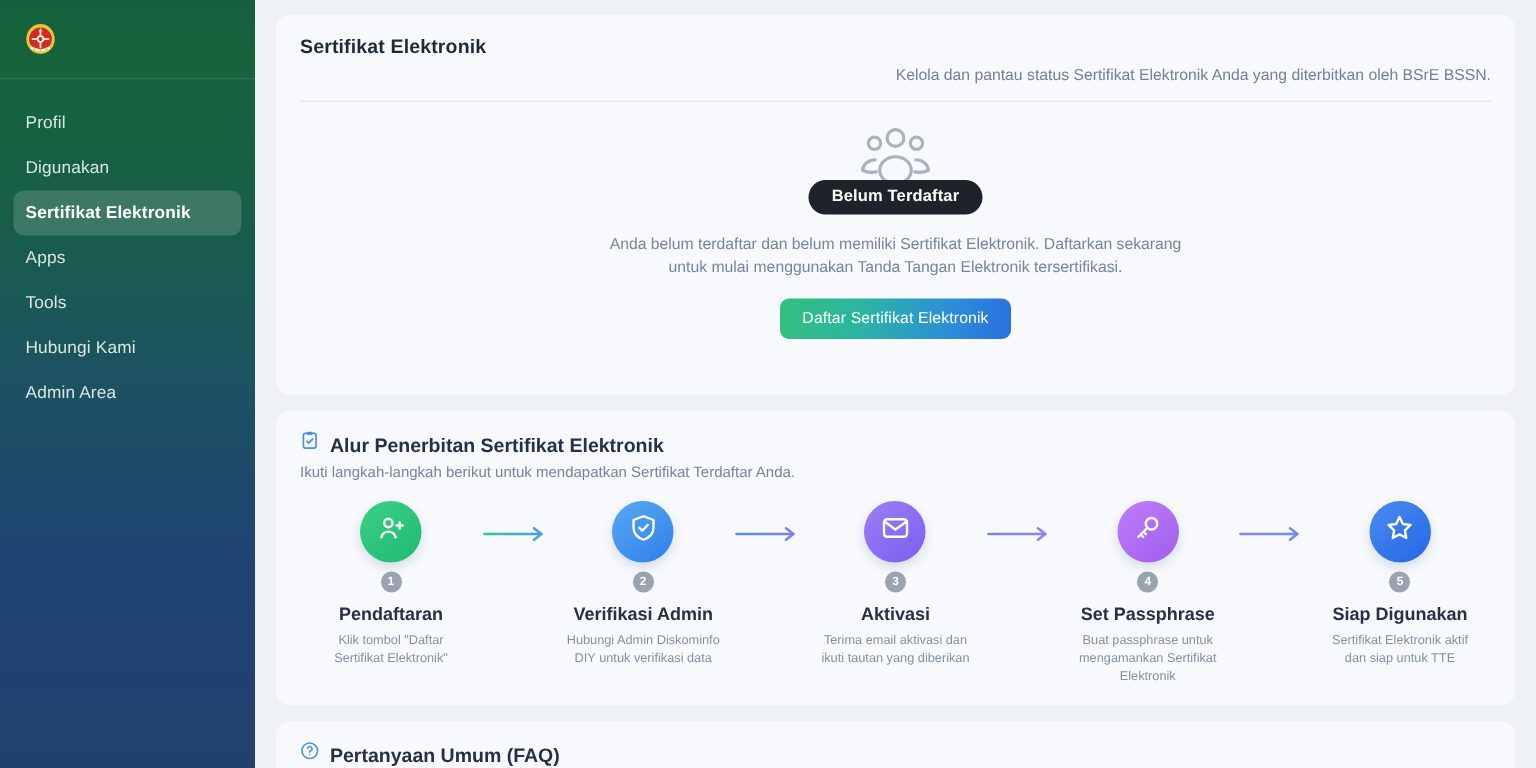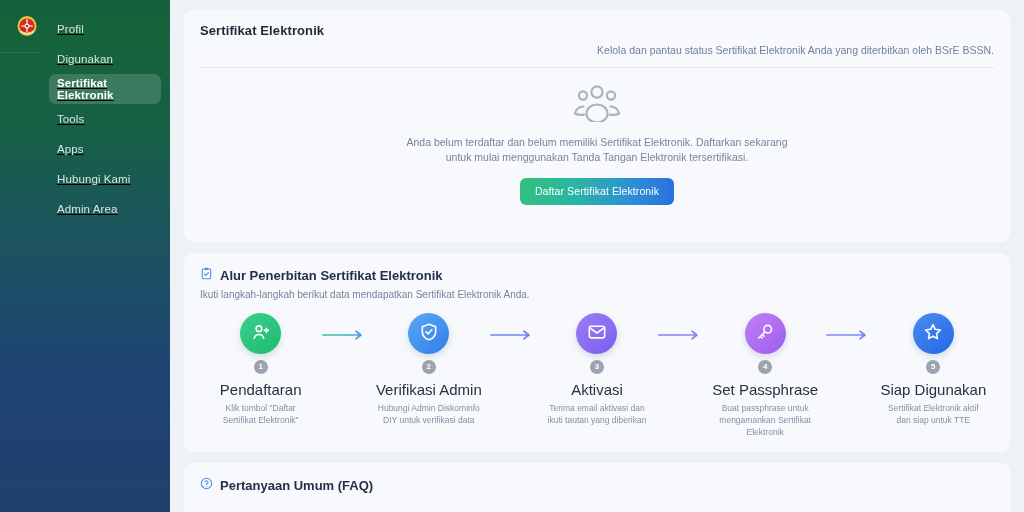--- a/index.html
+++ b/index.html
@@ -9,21 +9,21 @@
     background:#eef1f6;
     -webkit-font-smoothing:antialiased;
   }
   .app { display:flex; width:1024px; height:512px; }
 
   
   .sidebar {
     width:170px; height:512px; flex:0 0 170px;
     background:linear-gradient(180deg,#15603a 0%,#16633c 9%,#175f46 26%,#1c5360 48%,#1e4472 72%,#20416f 88%,#21406d 100%);
     position:relative;
-    display:flex; flex-direction:row;text-decoration:underline;
+    display:flex; flex-direction:column;
   }
   .sidebar-head {
     height:53px; display:flex; align-items:center; padding-left:14px;
     border-bottom:1px solid rgba(255,255,255,0.10);
   }
   .logo { width:26px; height:26px; position:relative; }
   .nav { padding-top:14px; }
   .nav-item {
     height:30px; margin:0 9px 0 9px; display:flex; align-items:center;
     padding-left:8px; border-radius:7px;
@@ -83,21 +83,21 @@
   .step-circle {
     width:41px; height:41px; border-radius:50%;
     display:flex; align-items:center; justify-content:center;
     box-shadow:0 3px 7px rgba(40,60,110,0.16);
   }
   .step-num {
     width:14px; height:14px; border-radius:50%; background:#9aa3b0; color:#fff;
     font-size:8px; font-weight:bold; display:flex; align-items:center;
     justify-content:center; margin-top:6px; line-height:1;
   }
-  .step-title { font-size:15px; font-weight:normal; color:#273143; margin-top:7px; text-align:right; }
+  .step-title { font-size:12px; font-weight:bold; color:#273143; margin-top:7px; text-align:right; }
   .step-desc { font-size:8.5px; color:#8590a6; line-height:12px; text-align:center; margin-top:4px; padding:0 4px; }
   .arrow { width:62px; display:flex; align-items:center; justify-content:center; padding-top:16px; }
 
   
   .faq-card { padding:13px 16px 0 16px; }
   .faq-q {
     display:flex; align-items:center; justify-content:space-between;
     padding:17px 0 14px 0; font-size:11px; font-weight:bold; color:#243048;
   }
 </style>
@@ -131,24 +131,24 @@
       <div class="nav-item" style="margin-top:0;">
         <span>Profil</span>
       </div>
       <div class="nav-item" style="margin-top:0;">
         <span>Digunakan</span>
       </div>
       <div class="nav-item active" style="margin-top:0;">
         <span>Sertifikat Elektronik</span>
       </div>
       <div class="nav-item" style="margin-top:0;">
+        <span>Apps</span>
+      </div>
+      <div class="nav-item" style="margin-top:0;">
         <span>Tools</span>
-      </div>
-      <div class="nav-item" style="margin-top:0;">
-        <span>Apps</span>
       </div>
       <div class="nav-item" style="margin-top:0;">
         <span>Hubungi Kami</span>
       </div>
       <div class="nav-item" style="margin-top:0;">
         <span>Admin Area</span>
       </div>
     </nav>
   </aside>
 
@@ -163,37 +163,38 @@
         <span class="people-icon">
           <svg width="52" height="40" viewBox="0 0 52 40" fill="none" stroke="#a9b2c0" stroke-width="2.1" stroke-linecap="round" stroke-linejoin="round">
             <circle cx="26" cy="10" r="5.6"></circle>
             <circle cx="12" cy="13.5" r="4.1"></circle>
             <circle cx="40" cy="13.5" r="4.1"></circle>
             <path d="M15.5 31.5 a10.5 9 0 0 1 21 0 a10.5 9 0 0 1 -21 0"></path>
             <path d="M12.5 24.5 C8 24.5 4.5 27.5 4 31.5 C6.5 32.8 10 33.2 13.2 32.6"></path>
             <path d="M39.5 24.5 C44 24.5 47.5 27.5 48 31.5 C45.5 32.8 42 33.2 38.8 32.6"></path>
           </svg>
         </span>
+        <span class="badge">Belum Terdaftar</span>
         <div class="status-desc">Anda belum terdaftar dan belum memiliki Sertifikat Elektronik. Daftarkan sekarang untuk mulai menggunakan Tanda Tangan Elektronik tersertifikasi.</div>
         <button class="cta">Daftar Sertifikat Elektronik</button>
       </div>
     </section>
 
     <section class="card flow-card">
       <div class="sec-head">
         <span>
           <svg width="13" height="13" viewBox="0 0 20 20" fill="none" stroke="#4a90e2" stroke-width="1.7" stroke-linecap="round" stroke-linejoin="round">
             <rect x="3.5" y="3" width="13" height="15" rx="2.2"></rect>
             <rect x="7" y="1.2" width="6" height="3.4" rx="1.1" fill="#4a90e2" stroke="none"></rect>
             <path d="M7 11 l2 2 l4 -4.4"></path>
           </svg>
         </span>
         <span class="sec-title">Alur Penerbitan Sertifikat Elektronik</span>
       </div>
-      <div class="sec-sub">Ikuti langkah-langkah berikut data mendapatkan Sertifikat Elektronik Anda.</div>
+      <div class="sec-sub">Ikuti langkah-langkah berikut untuk mendapatkan Sertifikat Terdaftar Anda.</div>
 
       <div class="steps">
 
         <div class="step">
           <div class="step-circle" style="background:linear-gradient(140deg,#3ad18a,#1fb970);">
             <span>
               <svg width="20" height="20" viewBox="0 0 24 24" fill="none" stroke="#fff" stroke-width="1.9" stroke-linecap="round" stroke-linejoin="round">
                 <circle cx="9.5" cy="8" r="3.4"></circle>
                 <path d="M3.8 19.5 a5.9 5.9 0 0 1 11.5 0"></path>
                 <path d="M18.5 7.5 v5 M16 10 h5"></path>

